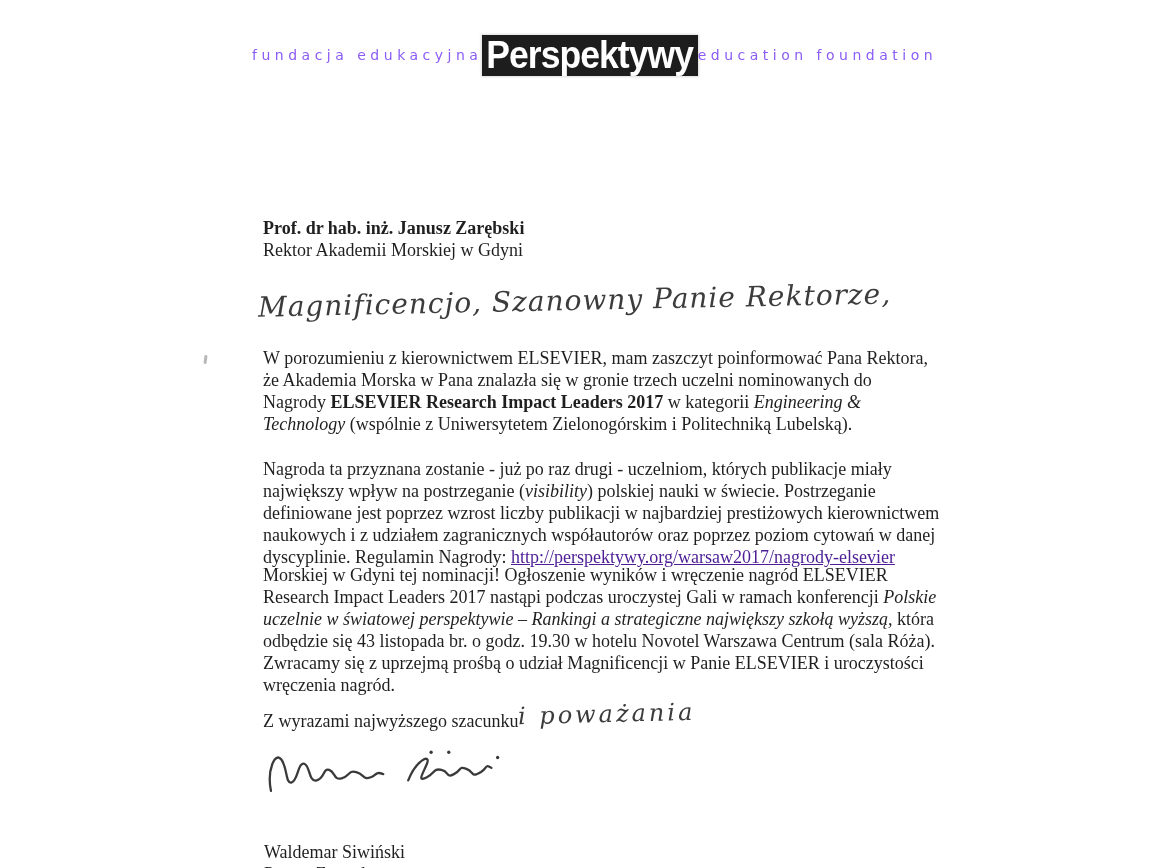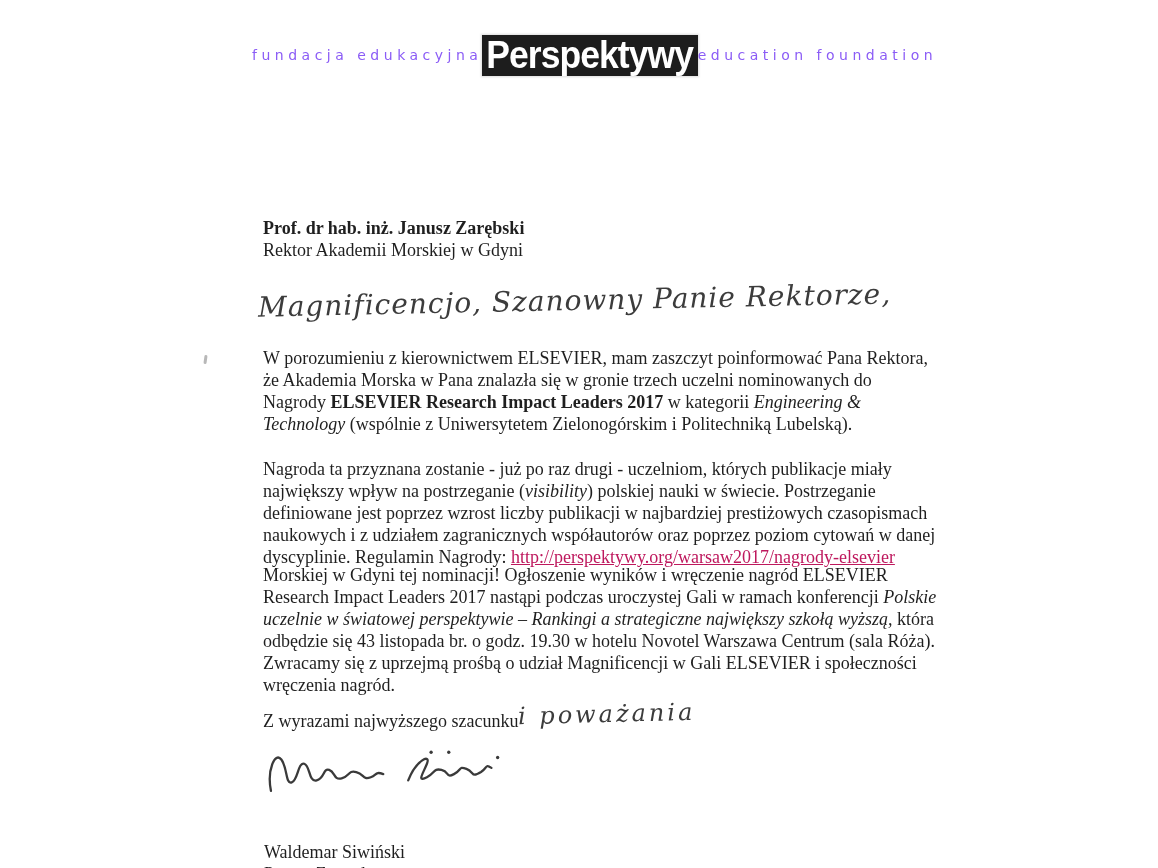--- a/index.html
+++ b/index.html
@@ -48,21 +48,21 @@
     transform:rotate(-1.2deg);
     white-space:nowrap;
   }
   .para{position:absolute;left:263px;width:660px;font-size:18px;line-height:22px;}
   .para .line{white-space:nowrap;}
   #p1{top:347px;}
   #p2{top:450px;margin-top:8px;}
   #p3{top:564px;}
   .b{font-weight:bold;}
   .i{font-style:italic;}
-  .url{color:#be185d;text-decoration:underline;cursor:pointer;}
+  .url{color:#4c1d95;text-decoration:underline;cursor:pointer;}
   
   .closing-printed{
     position:absolute;top:711px;left:263px;
     font-size:18px;
   }
   .closing-hand{
     position:absolute;top:700px;left:518px;
     font-size:24px;letter-spacing:3px;
     transform:rotate(-1.5deg);
   }
@@ -97,31 +97,31 @@
   <div class="para" id="p1">
     <div class="line">W porozumieniu z kierownictwem ELSEVIER, mam zaszczyt poinformować Pana Rektora,</div>
     <div class="line">że Akademia Morska w Pana znalazła się w gronie trzech uczelni nominowanych do</div>
     <div class="line"><span>Nagrody </span><span class="b">ELSEVIER Research Impact Leaders 2017</span><span> w kategorii </span><span class="i">Engineering &amp;</span></div>
     <div class="line"><span class="i">Technology</span><span> (wspólnie z Uniwersytetem Zielonogórskim i Politechniką Lubelską).</span></div>
   </div>
 
   <div class="para" id="p2">
     <div class="line">Nagroda ta przyznana zostanie - już po raz drugi - uczelniom, których publikacje miały</div>
     <div class="line"><span>największy wpływ na postrzeganie (</span><span class="i">visibility</span><span>) polskiej nauki w świecie. Postrzeganie</span></div>
-    <div class="line">definiowane jest poprzez wzrost liczby publikacji w najbardziej prestiżowych czasopismach</div>
+    <div class="line">definiowane jest poprzez wzrost liczby publikacji w najbardziej prestiżowych kierownictwem</div>
     <div class="line">naukowych i z udziałem zagranicznych współautorów oraz poprzez poziom cytowań w danej</div>
     <div class="line"><span>dyscyplinie. Regulamin Nagrody: </span><span class="url">http://perspektywy.org/warsaw2017/nagrody-elsevier</span></div>
   </div>
 
   <div class="para" id="p3">
     <div class="line">Morskiej w Gdyni tej nominacji! Ogłoszenie wyników i wręczenie nagród ELSEVIER</div>
     <div class="line"><span>Research Impact Leaders 2017 nastąpi podczas uroczystej Gali w ramach konferencji </span><span class="i">Polskie</span></div>
     <div class="line"><span class="i">uczelnie w światowej perspektywie – Rankingi a strategiczne największy szkołą wyższą,</span><span> która</span></div>
     <div class="line">odbędzie się 43 listopada br. o godz. 19.30 w hotelu Novotel Warszawa Centrum (sala Róża).</div>
-    <div class="line">Zwracamy się z uprzejmą prośbą o udział Magnificencji w Gali ELSEVIER i społeczności</div>
+    <div class="line">Zwracamy się z uprzejmą prośbą o udział Magnificencji w Panie ELSEVIER i uroczystości</div>
     <div class="line">wręczenia nagród.</div>
   </div>
 
   <div class="closing-printed">Z wyrazami najwyższego szacunku</div>
   <div class="closing-hand handwriting">i poważania</div>
 
   <svg class="signature-svg" width="255" height="52" viewBox="0 0 240 50" aria-hidden="true">
     <g fill="none" stroke="#3a3a3a" stroke-width="2.2" stroke-linecap="round">
       <path d="M6,44 C2,24 10,6 16,14 C22,22 20,38 26,36 C32,34 32,16 38,18 C44,20 42,36 50,34 C58,32 56,22 62,24 C68,26 66,34 74,32 C82,30 80,24 88,26 C96,28 94,34 102,31 C108,29 106,25 114,28"></path>
       <path d="M138,34 C146,14 160,8 156,18 C152,28 146,36 156,31 C164,27 162,22 170,24 C178,26 174,32 182,28 C190,24 186,20 194,23 C202,26 198,32 208,26 C214,22 212,18 218,22"></path>

